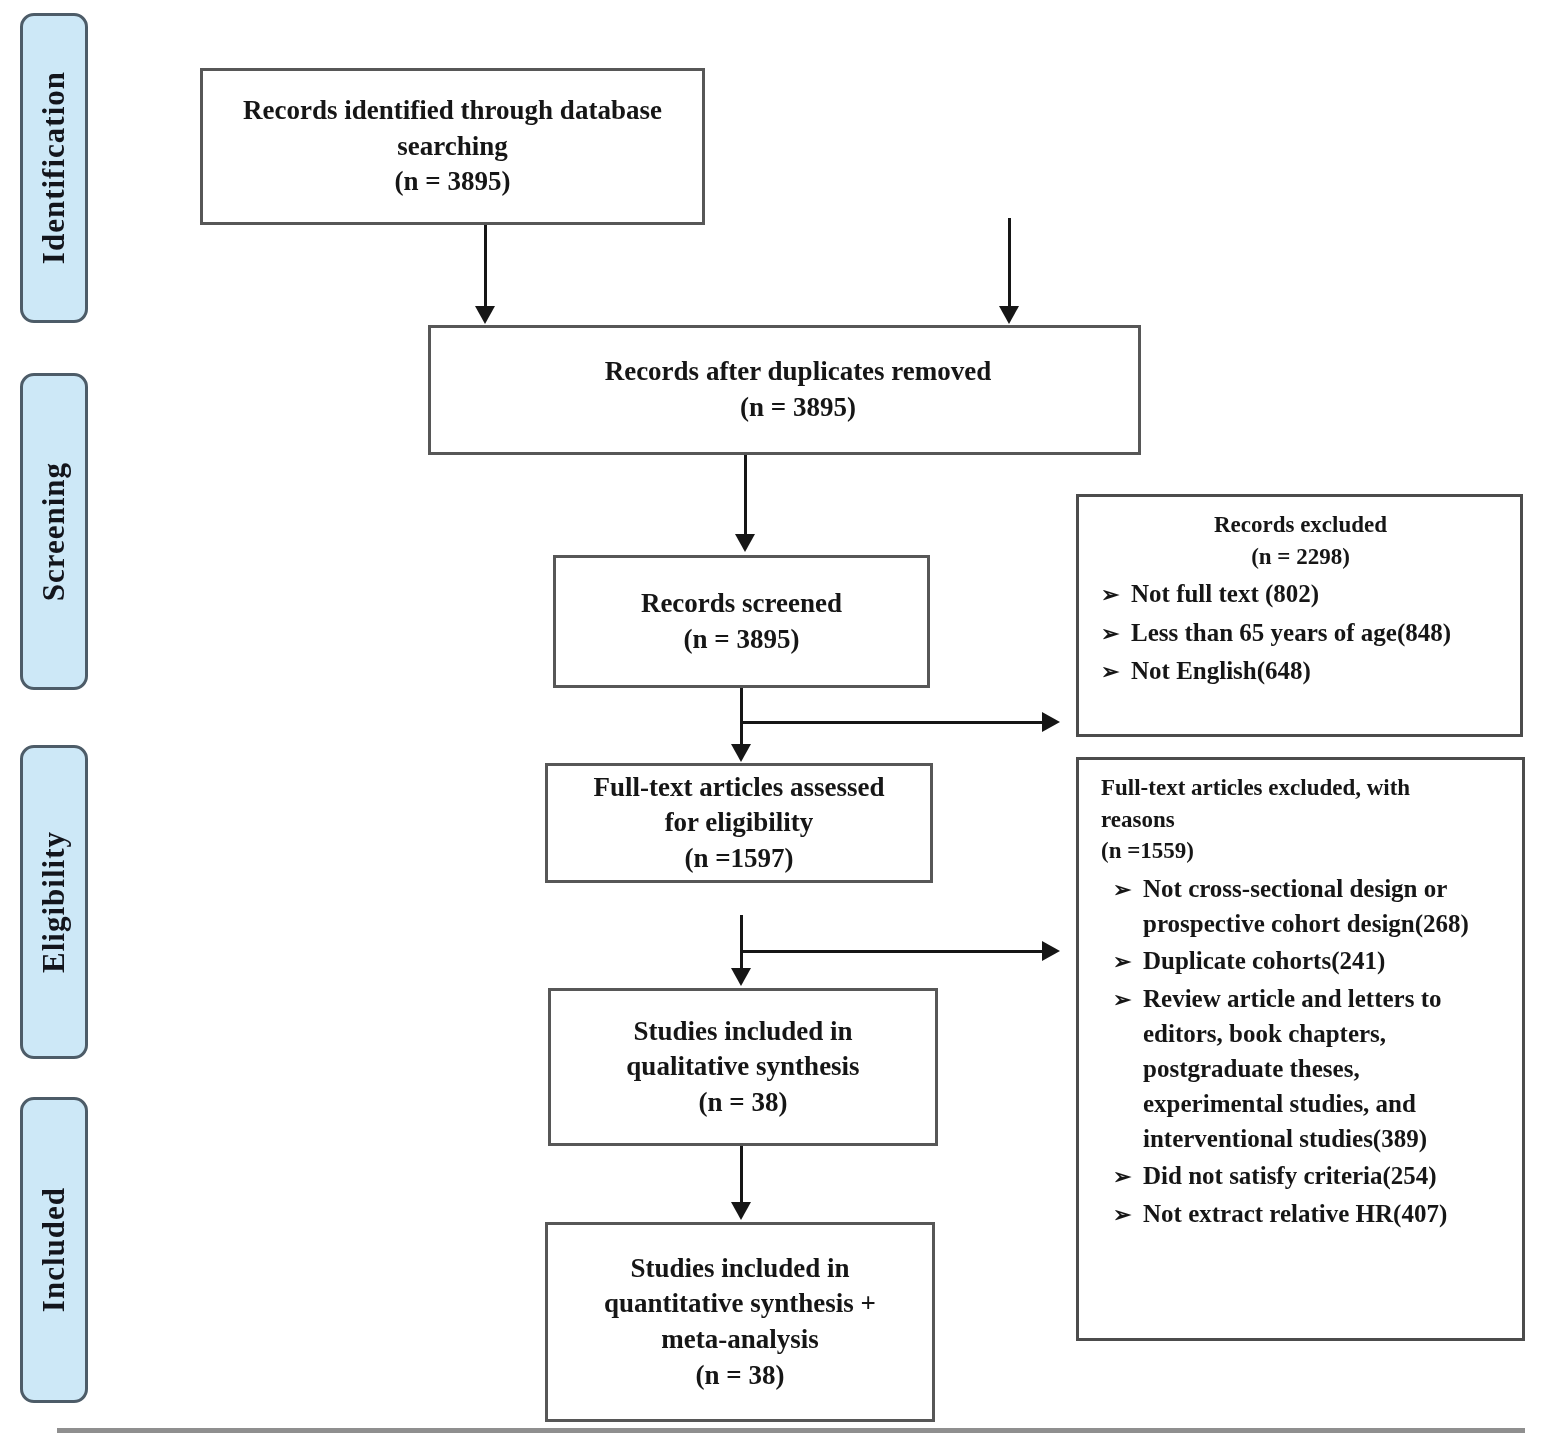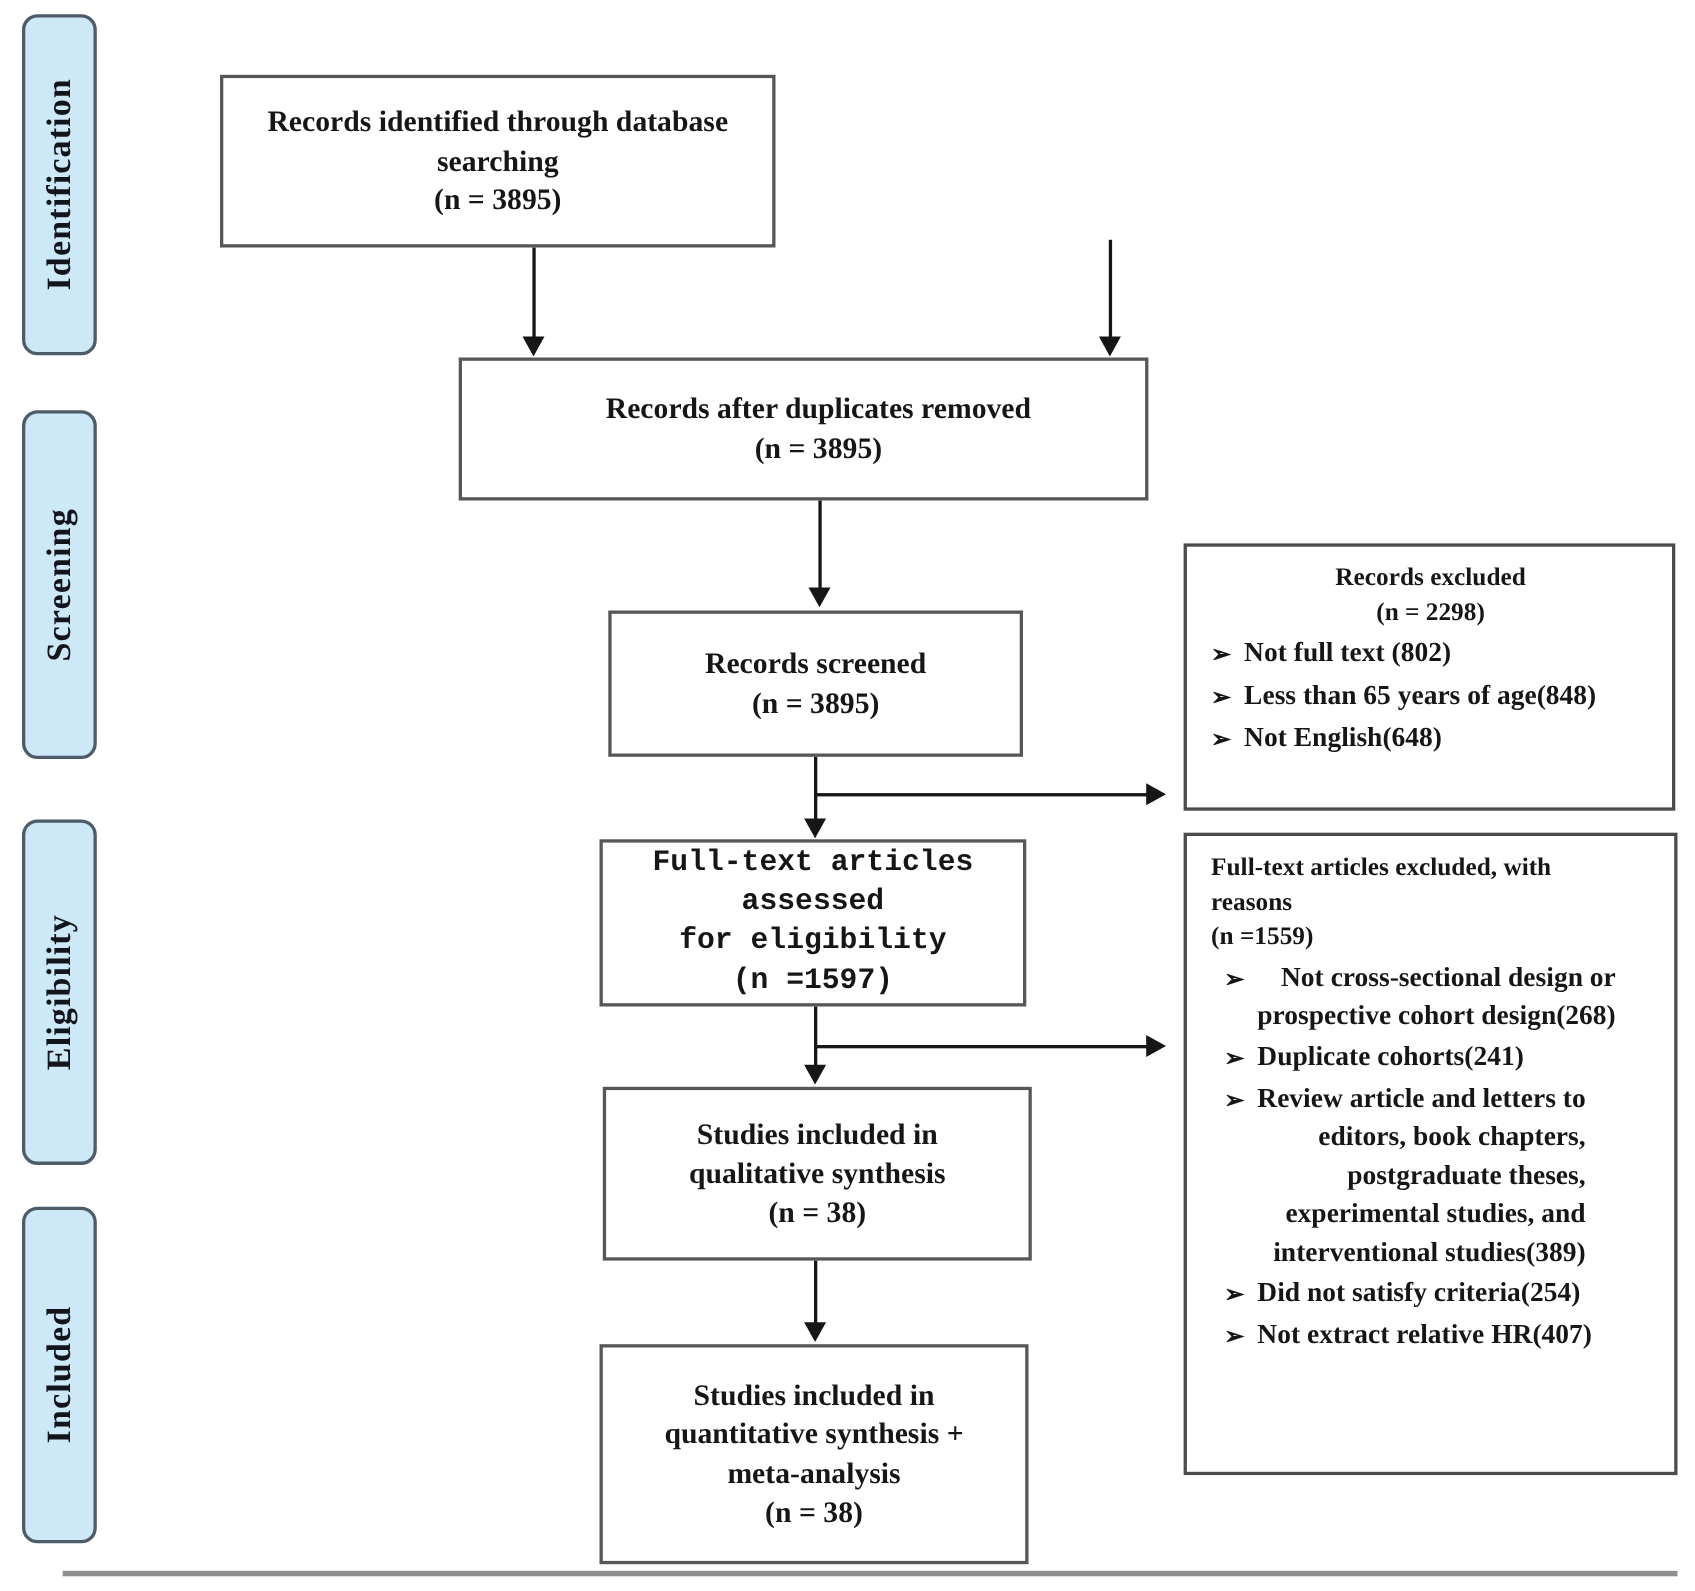--- a/index.html
+++ b/index.html
@@ -68,21 +68,21 @@
   .exc-item{
     display:flex;align-items:flex-start;
     font-size:25px;line-height:1.40;
     margin:0 0 2px 0;
   }
   .bullet{
     flex:0 0 30px;
     font-size:22px;line-height:1.55;
     padding-top:2px;
   }
-  .exc-text{white-space:pre-line;text-align:right;}
+  .exc-text{white-space:pre-line;}
   
   .vline{position:absolute;width:3px;background:var(--ink);}
   .hline{position:absolute;height:3px;background:var(--ink);}
   .ah-d{position:absolute;width:0;height:0;
     border-left:10px solid transparent;border-right:10px solid transparent;
     border-top:18px solid var(--ink);}
   .ah-r{position:absolute;width:0;height:0;
     border-top:10px solid transparent;border-bottom:10px solid transparent;
     border-left:18px solid var(--ink);}
   
@@ -104,27 +104,27 @@
   </div>
   <div class="stage-tab" style="top:1097px;height:306px;">
     <span>Included</span>
   </div>
 
   <div class="box" style="left:200px;top:68px;width:505px;height:157px;">Records identified through database
 searching
 (n = 3895)</div>
 
 
-  <div class="box" style="left:417px;top:325px;width:627px;height:130px;padding-left:37px;">Records after duplicates removed
+  <div class="box" style="left:428px;top:325px;width:713px;height:130px;padding-left:37px;">Records after duplicates removed
 (n = 3895)</div>
 
   <div class="box" style="left:553px;top:555px;width:377px;height:133px;">Records screened
 (n = 3895)</div>
 
-  <div class="box" style="left:545px;top:763px;width:388px;height:152px;font-family:Liberation Mono, monospace;">Full-text articles assessed
+  <div class="box" style="left:545px;top:763px;width:388px;height:120px;">Full-text articles assessed
 for eligibility
 (n =1597)</div>
 
   <div class="box" style="left:548px;top:988px;width:390px;height:158px;">Studies included in
 qualitative synthesis
 (n = 38)</div>
 
   <div class="box" style="left:545px;top:1222px;width:390px;height:200px;">Studies included in
 quantitative synthesis +
 meta-analysis

